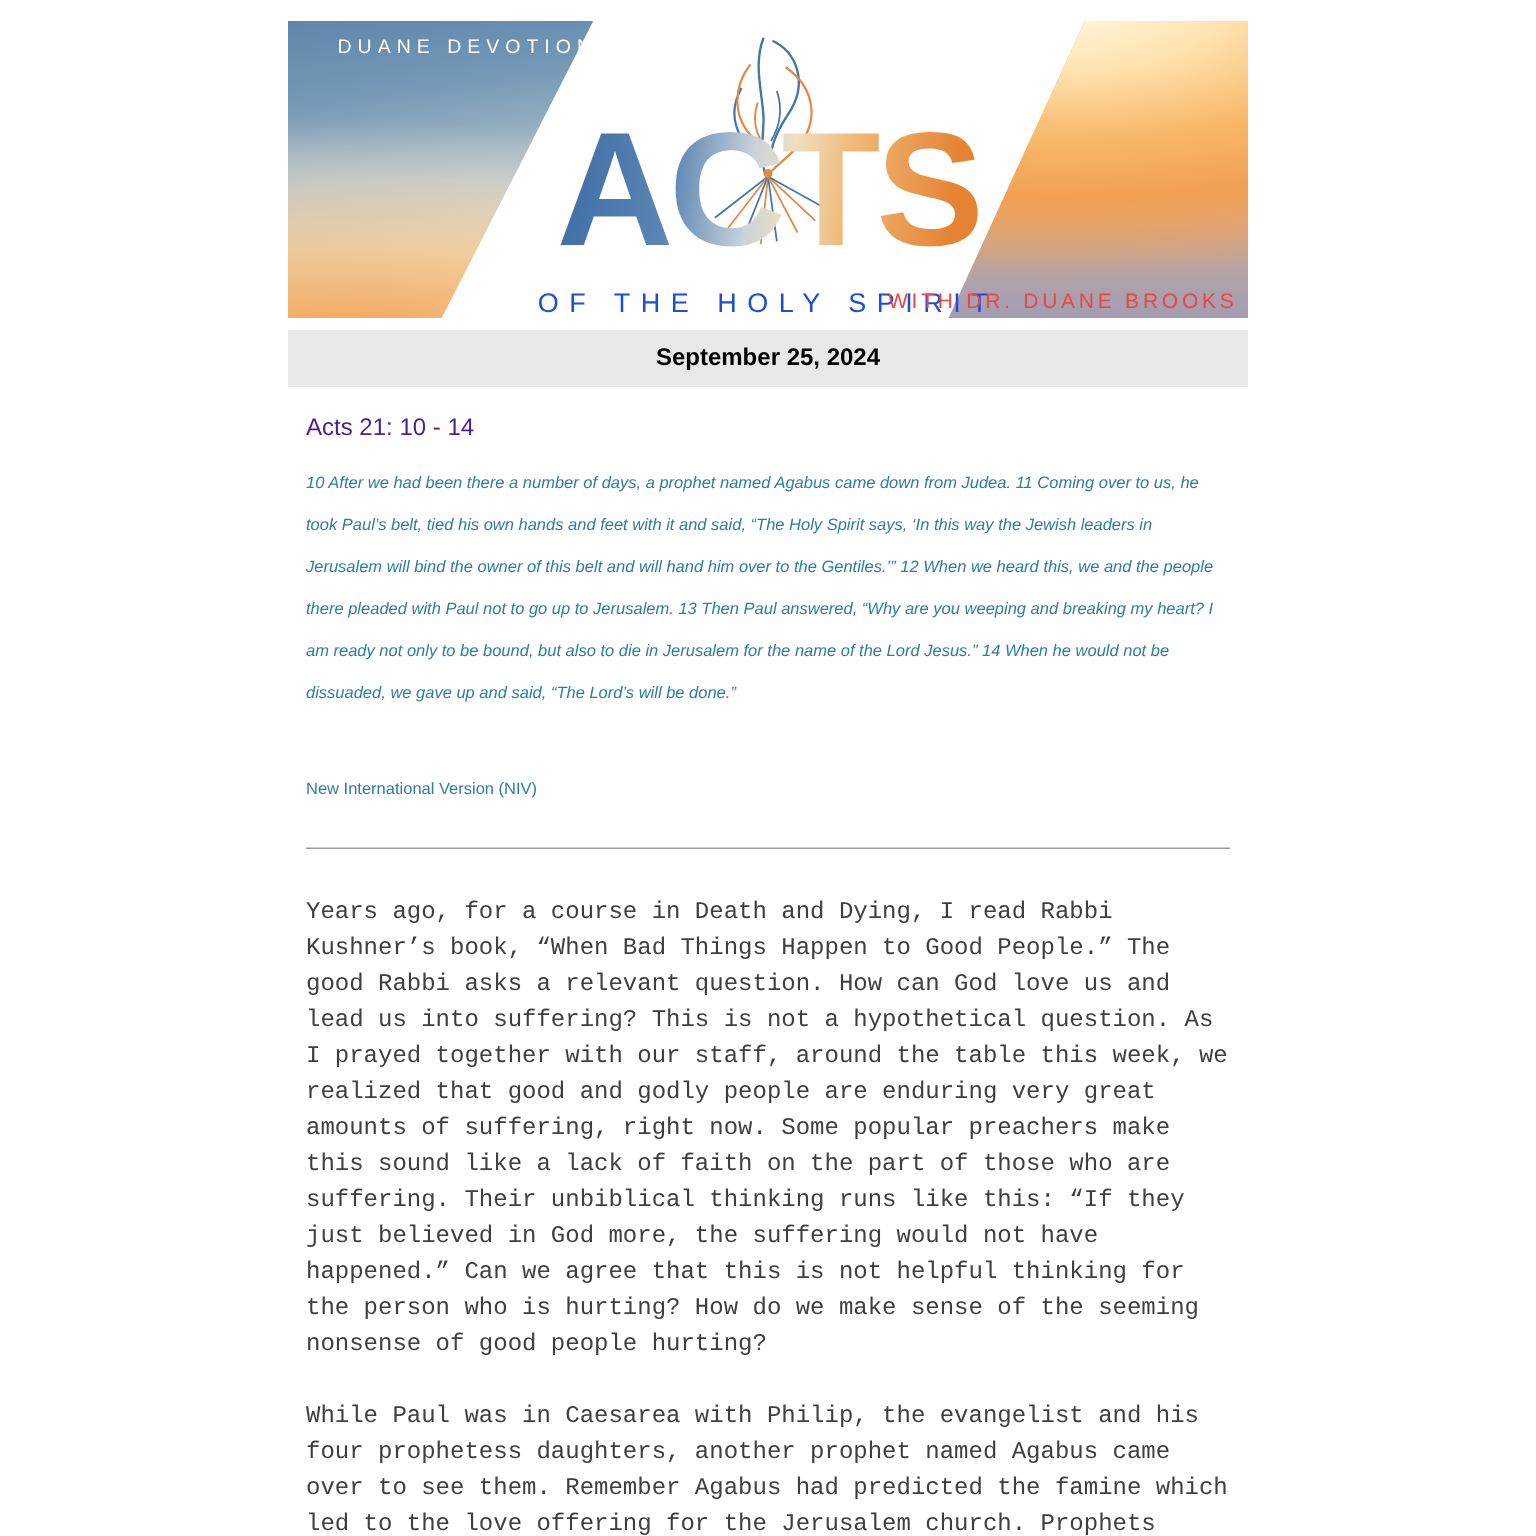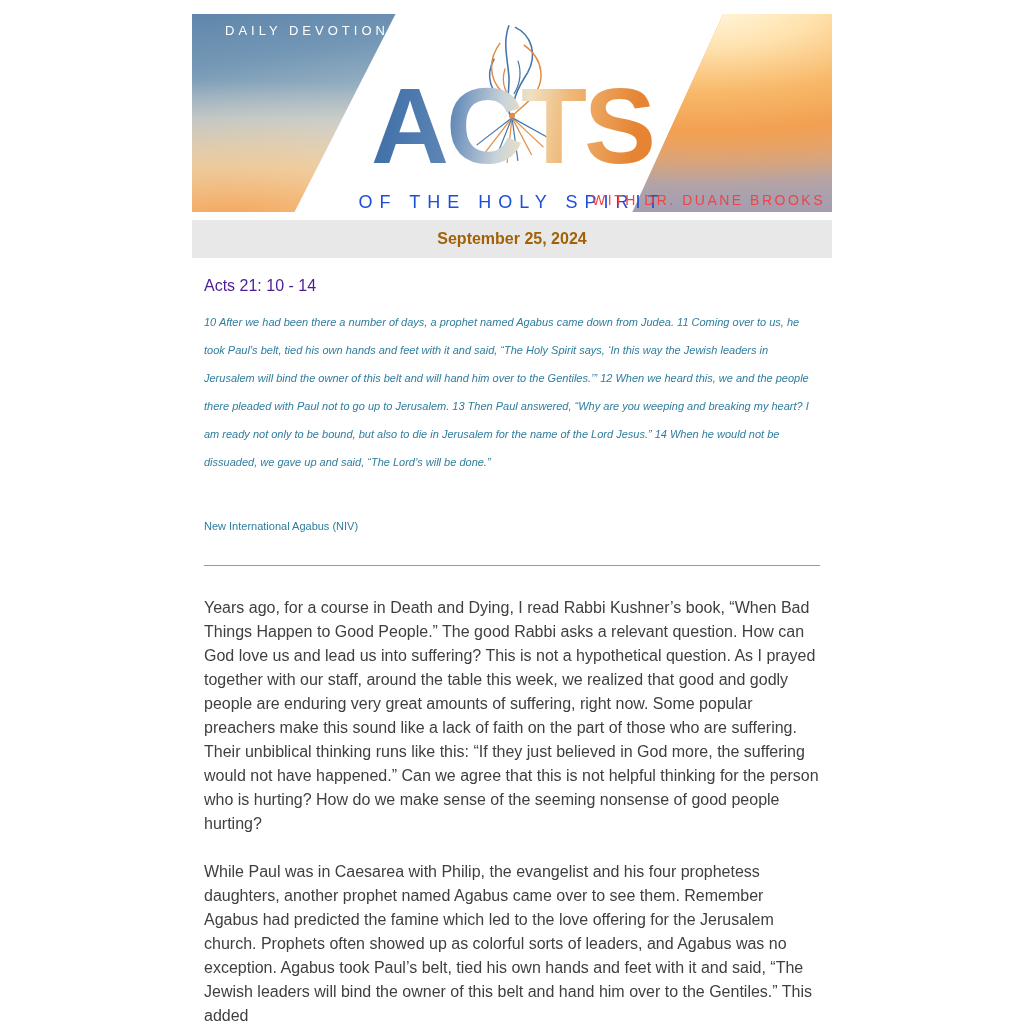--- a/index.html
+++ b/index.html
@@ -80,21 +80,21 @@
     color: #1d4ed8; font-size: 18px; letter-spacing: 7px;
     white-space: nowrap; font-weight: 400;
   }
 
   
   .date-bar {
     margin-top: 8px;
     height: 38px; line-height: 38px;
     background: #e8e8e8;
     text-align: center;
-    color: #a16207; font-size: 16px; font-weight: bold;
+    color: #000000; font-size: 16px; font-weight: bold;
   }
 
   
   .content { padding: 0 12px; }
   .passage-ref {
     margin-top: 19px;
     color: #4c1d95; font-size: 16px; font-weight: 400;
   }
   .scripture {
     margin-top: 13px;
@@ -104,34 +104,34 @@
   .translation {
     margin-top: 44px;
     color: #2e7d9e; font-size: 11px;
   }
   .divider {
     border: none; border-top: 1px solid #9a9a9a;
     margin: 33px 0 0 0;
   }
   .body-paragraph {
     margin-top: 30px;
-    color: #3f3f3f; font-size: 16px; line-height: 24px;
+    color: #3f3f3f; font-size: 16px; line-height: 24px; font-family: Liberation Mono, monospace;
   }
   .body-paragraph + .body-paragraph { margin-top: 24px; }
 </style>
 </head>
 <body>
 
 <div class="email-column">
 
   <div class="banner">
     <div class="banner-left"></div>
     <div class="banner-right"></div>
 
-    <div class="banner-eyebrow">DAILY DEVOTIONAL</div>
+    <div class="banner-eyebrow">DUANE DEVOTIONAL</div>
 
     <div class="logo-wrap">
       <svg class="dove-art" viewBox="0 0 120 150" fill="none" xmlns="http://www.w3.org/2000/svg">
 
         <path d="M57 4 C50 22 56 40 57 58 C57 72 54 84 58 96" stroke="#4576ab" stroke-width="1.6"></path>
         <path d="M63 6 C80 14 86 34 76 52 C70 62 64 70 62 82" stroke="#4576ab" stroke-width="1.6"></path>
         <path d="M42 38 C32 56 38 74 57 86" stroke="#4576ab" stroke-width="1.5"></path>
         <path d="M48 22 C36 38 36 58 50 72 C55 77 58 82 59 88" stroke="#e08a43" stroke-width="1.5"></path>
         <path d="M72 24 C92 38 96 62 78 80 C70 88 64 92 61 96" stroke="#e08a43" stroke-width="1.5"></path>
         <path d="M53 48 C49 60 52 70 58 78" stroke="#e08a43" stroke-width="1.3"></path>
@@ -154,21 +154,21 @@
     <div class="banner-byline">WITH DR. DUANE BROOKS</div>
   </div>
 
   <div class="date-bar">September 25, 2024</div>
 
   <div class="content">
     <div class="passage-ref">Acts 21: 10 - 14</div>
 
     <div class="scripture">10 After we had been there a number of days, a prophet named Agabus came down from Judea. 11 Coming over to us, he took Paul’s belt, tied his own hands and feet with it and said, “The Holy Spirit says, ‘In this way the Jewish leaders in Jerusalem will bind the owner of this belt and will hand him over to the Gentiles.’” 12 When we heard this, we and the people there pleaded with Paul not to go up to Jerusalem. 13 Then Paul answered, “Why are you weeping and breaking my heart? I am ready not only to be bound, but also to die in Jerusalem for the name of the Lord Jesus.” 14 When he would not be dissuaded, we gave up and said, “The Lord’s will be done.”</div>
 
-    <div class="translation">New International Agabus (NIV)</div>
+    <div class="translation">New International Version (NIV)</div>
 
     <hr class="divider">
 
     <div class="body-paragraph">Years ago, for a course in Death and Dying, I read Rabbi Kushner’s book, “When Bad Things Happen to Good People.” The good Rabbi asks a relevant question. How can God love us and lead us into suffering? This is not a hypothetical question. As I prayed together with our staff, around the table this week, we realized that good and godly people are enduring very great amounts of suffering, right now. Some popular preachers make this sound like a lack of faith on the part of those who are suffering. Their unbiblical thinking runs like this:  “If they just believed in God more, the suffering would not have happened.” Can we agree that this is not helpful thinking for the person who is hurting? How do we make sense of the seeming nonsense of good people hurting?</div>
 
     <div class="body-paragraph">While Paul was in Caesarea with Philip, the evangelist and his four prophetess daughters, another prophet named Agabus came over to see them. Remember Agabus had predicted the famine which led to the love offering for the Jerusalem church. Prophets often showed up as colorful sorts of leaders, and Agabus was no exception. Agabus took Paul’s belt, tied his own hands and feet with it and said, “The Jewish leaders will bind the owner of this belt and hand him over to the Gentiles.” This added</div>
   </div>
 
 </div>
 

